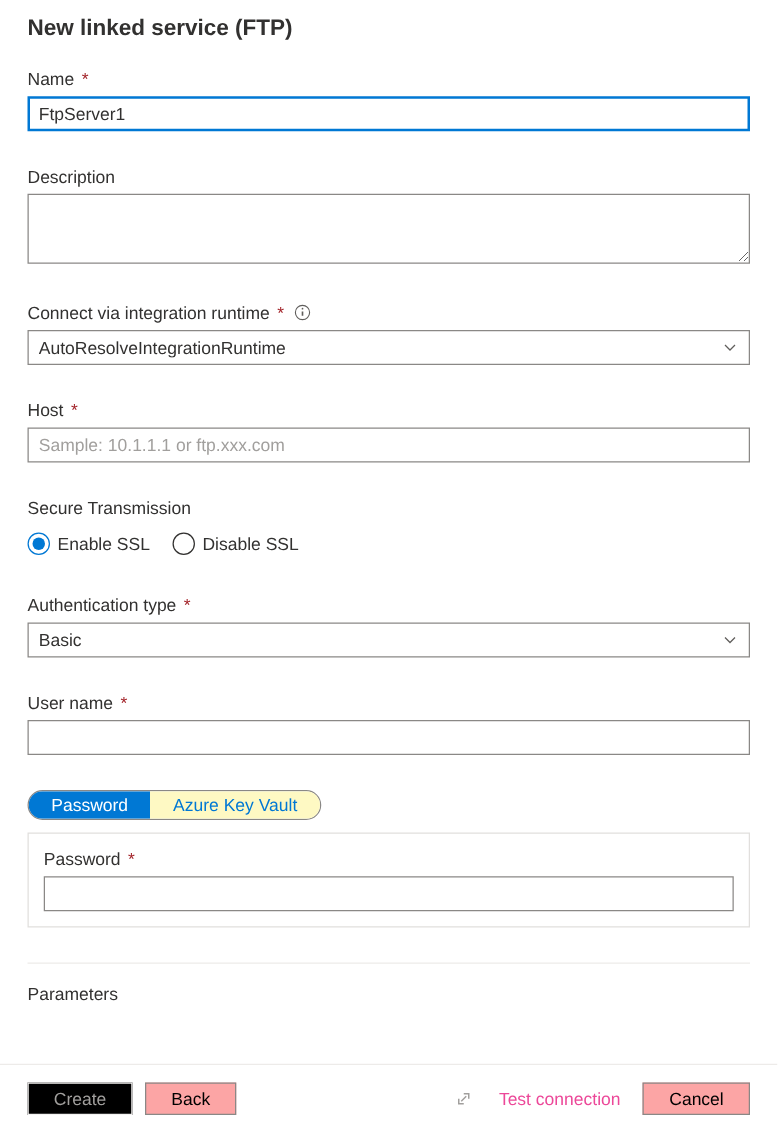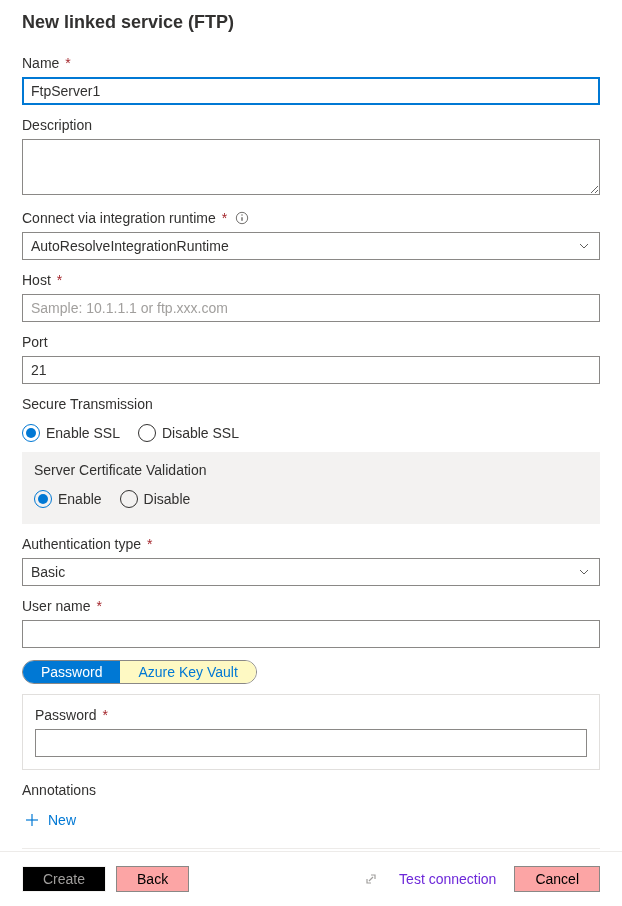--- a/index.html
+++ b/index.html
@@ -14,21 +14,21 @@
     }
     .content {
       padding: 12px 22px 0 22px;
     }
     .page-title {
       font-size: 18px;
       font-weight: 600;
       color: #323130;
       margin-bottom: 22px;
     }
-    .field-group { margin-bottom: 12px; }
+    .field-group { margin-bottom: 28px; }
     .field-label {
       font-size: 14px;
       color: #323130;
       margin-bottom: 6px;
       display: flex;
       align-items: center;
       gap: 4px;
     }
     .req { color: #a4262c; margin-left: 2px; }
     .text-input, .select-input, .textarea-input {
@@ -171,21 +171,21 @@
       background: #000000;
       color: #a19f9d;
       border-color: #f3f2f1;
       cursor: not-allowed;
     }
     .spacer { flex: 1; }
     .test-conn {
       display: flex;
       align-items: flex-start;
       gap: 20px;
-      color: #6d28d9;
+      color: #ec4899;
       cursor: pointer;
       padding: 4px 8px;
     }
     .test-icon { width: 16px; height: 16px; }
     .section-heading { font-size: 14px; margin-bottom: 8px; }
   </style>
 </head>
 <body>
 
 <div class="content">
@@ -229,52 +229,33 @@
   </div>
 
   <div class="field-group">
     <div class="field-label">
       <span>Host</span>
         <span class="req">*</span>
     </div>
     <input type="text" class="text-input" placeholder="Sample: 10.1.1.1 or ftp.xxx.com" style="">
   </div>
 
-  <div class="field-group">
-    <div class="field-label">
-      <span>Port</span>
-    </div>
-    <input type="text" class="text-input" value="21" style="">
-  </div>
 
   <div class="field-group">
     <div class="section-heading">Secure Transmission</div>
     <div class="radio-row">
       <div class="radio-option">
         <span class="radio-circle checked"></span>
         <span>Enable SSL</span>
       </div>
       <div class="radio-option">
         <span class="radio-circle"></span>
         <span>Disable SSL</span>
       </div>
     </div>
-    <div class="sub-panel">
-      <div class="field-label">Server Certificate Validation</div>
-      <div class="radio-row">
-        <div class="radio-option">
-          <span class="radio-circle checked"></span>
-          <span>Enable</span>
-        </div>
-        <div class="radio-option">
-          <span class="radio-circle"></span>
-          <span>Disable</span>
-        </div>
-      </div>
-    </div>
   </div>
 
   <div class="field-group">
     <div class="field-label">
       <span>Authentication type</span>
         <span class="req">*</span>
     </div>
     <div class="select-wrapper">
       <input type="text" readonly="" class="select-input text-input" value="Basic" style="">
       <span class="chevron-down">
@@ -300,32 +281,20 @@
     </div>
     <div class="password-box">
       <div class="field-label">
         <span>Password</span>
           <span class="req">*</span>
       </div>
       <input type="password" class="text-input" style="">
     </div>
   </div>
 
-  <div class="field-group">
-    <div class="section-heading">Annotations</div>
-    <div class="add-new">
-      <span class="plus-icon">
-        <svg viewBox="0 0 16 16" stroke="#0078d4" stroke-width="1.2">
-            <line x1="8" y1="2" x2="8" y2="14"></line>
-            <line x1="2" y1="8" x2="14" y2="8"></line>
-          </svg>
-      </span>
-      <span>New</span>
-    </div>
-  </div>
 
   <hr class="divider">
 
   <div class="expander">
 
     <span>Parameters</span>
   </div>
 
 </div>
 

